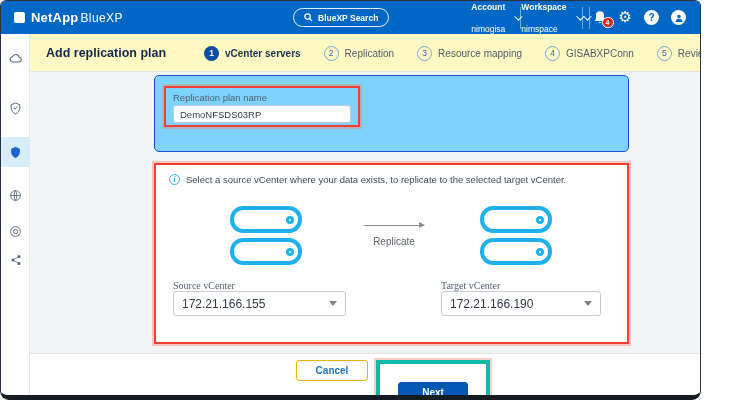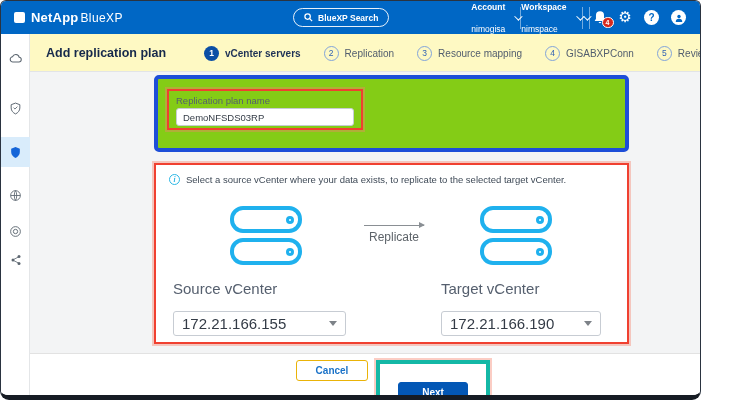--- a/index.html
+++ b/index.html
@@ -76,21 +76,21 @@
   .step:not(.active) .step-circle{ border:1px solid #82a4da; color:#3263b2; }
   .step-label{ font-size:10px; color:#515d6e; white-space:nowrap; }
   .step.active .step-label{ color:#1d3156; font-weight:bold; }
   .close-x{ position:absolute; right:14px; top:9px; font-size:15px; color:#7a7f87; cursor:pointer; line-height:18px; }
 
   
   .content{ position:absolute; left:29px; top:71px; width:726px; height:281px; background:#f3f4f5; }
 
   .card1{
     position:absolute; left:124px; top:3px; width:475px; height:77px;
-    background:#84cc16; border:4px solid #1d4ed8; border-radius:5px;
+    background:#7dd3fc; border:1px solid #1d4ed8; border-radius:5px;
   }
   .redbox1{
     position:absolute; left:9px; top:10px; width:196px; height:41px;
     border:2px solid #f04030; box-shadow:0 0 0 2px rgba(246,130,108,.4);
   }
   .field-label{ font-size:9.5px; color:#555f6e; display:block; margin:4px 0 0 7px; }
   .plan-input{
     position:absolute; left:7px; top:17px; width:178px; height:18px;
     border:1px solid #c7ccd3; border-radius:3px; font-size:9.5px; color:#333b46;
     padding:0 6px; font-family:inherit; background:#fff;
@@ -119,29 +119,29 @@
   }
   .stack-left{ left:74px; top:41px; }
   .stack-right{ left:324px; top:41px; }
 
   .replicate{ position:absolute; left:207px; top:60px; width:62px; text-align:center; }
   .arrow-line{ position:relative; width:60px; height:1px; background:#8a8f94; margin:0 auto; }
   .arrow-line:after{
     content:""; position:absolute; right:-1px; top:-3px;
     border-left:6px solid #8a8f94; border-top:3.5px solid transparent; border-bottom:3.5px solid transparent;
   }
-  .replicate-label{ font-size:12px; color:#5d6369; margin-top:4px; }
+  .replicate-label{ font-size:10px; color:#5d6369; margin-top:10px; }
 
   .select-group{ position:absolute; }
-  .select-label{ font-size:15px; color:#555f6e; display:block; margin-bottom:14px; }
+  .select-label{ font-size:10px; color:#555f6e; display:block; margin-bottom:0;font-family:Liberation Serif, serif; }
   .select-box{
     height:25px; background:#fff; border:1px solid #c7ccd3; border-radius:3px;
     display:flex; align-items:center; justify-content:space-between; padding:0 8px; cursor:pointer;
   }
-  .select-value{ font-size:15px; color:#333b46; }
+  .select-value{ font-size:12px; color:#333b46; }
   .caret{ width:0; height:0; border-left:4px solid transparent; border-right:4px solid transparent;
           border-top:5px solid #7d8288; }
   .sg-source{ left:17px; top:115px; width:173px; }
   .sg-target{ left:285px; top:115px; width:160px; }
 
   .scrolltrack{
     position:absolute; right:0; top:0; width:9px; height:281px;
     background:#fafafa; border-left:1px solid #e8e8e8;
   }
   .scrollthumb{ position:absolute; left:1px; top:24px; width:6px; height:208px;

